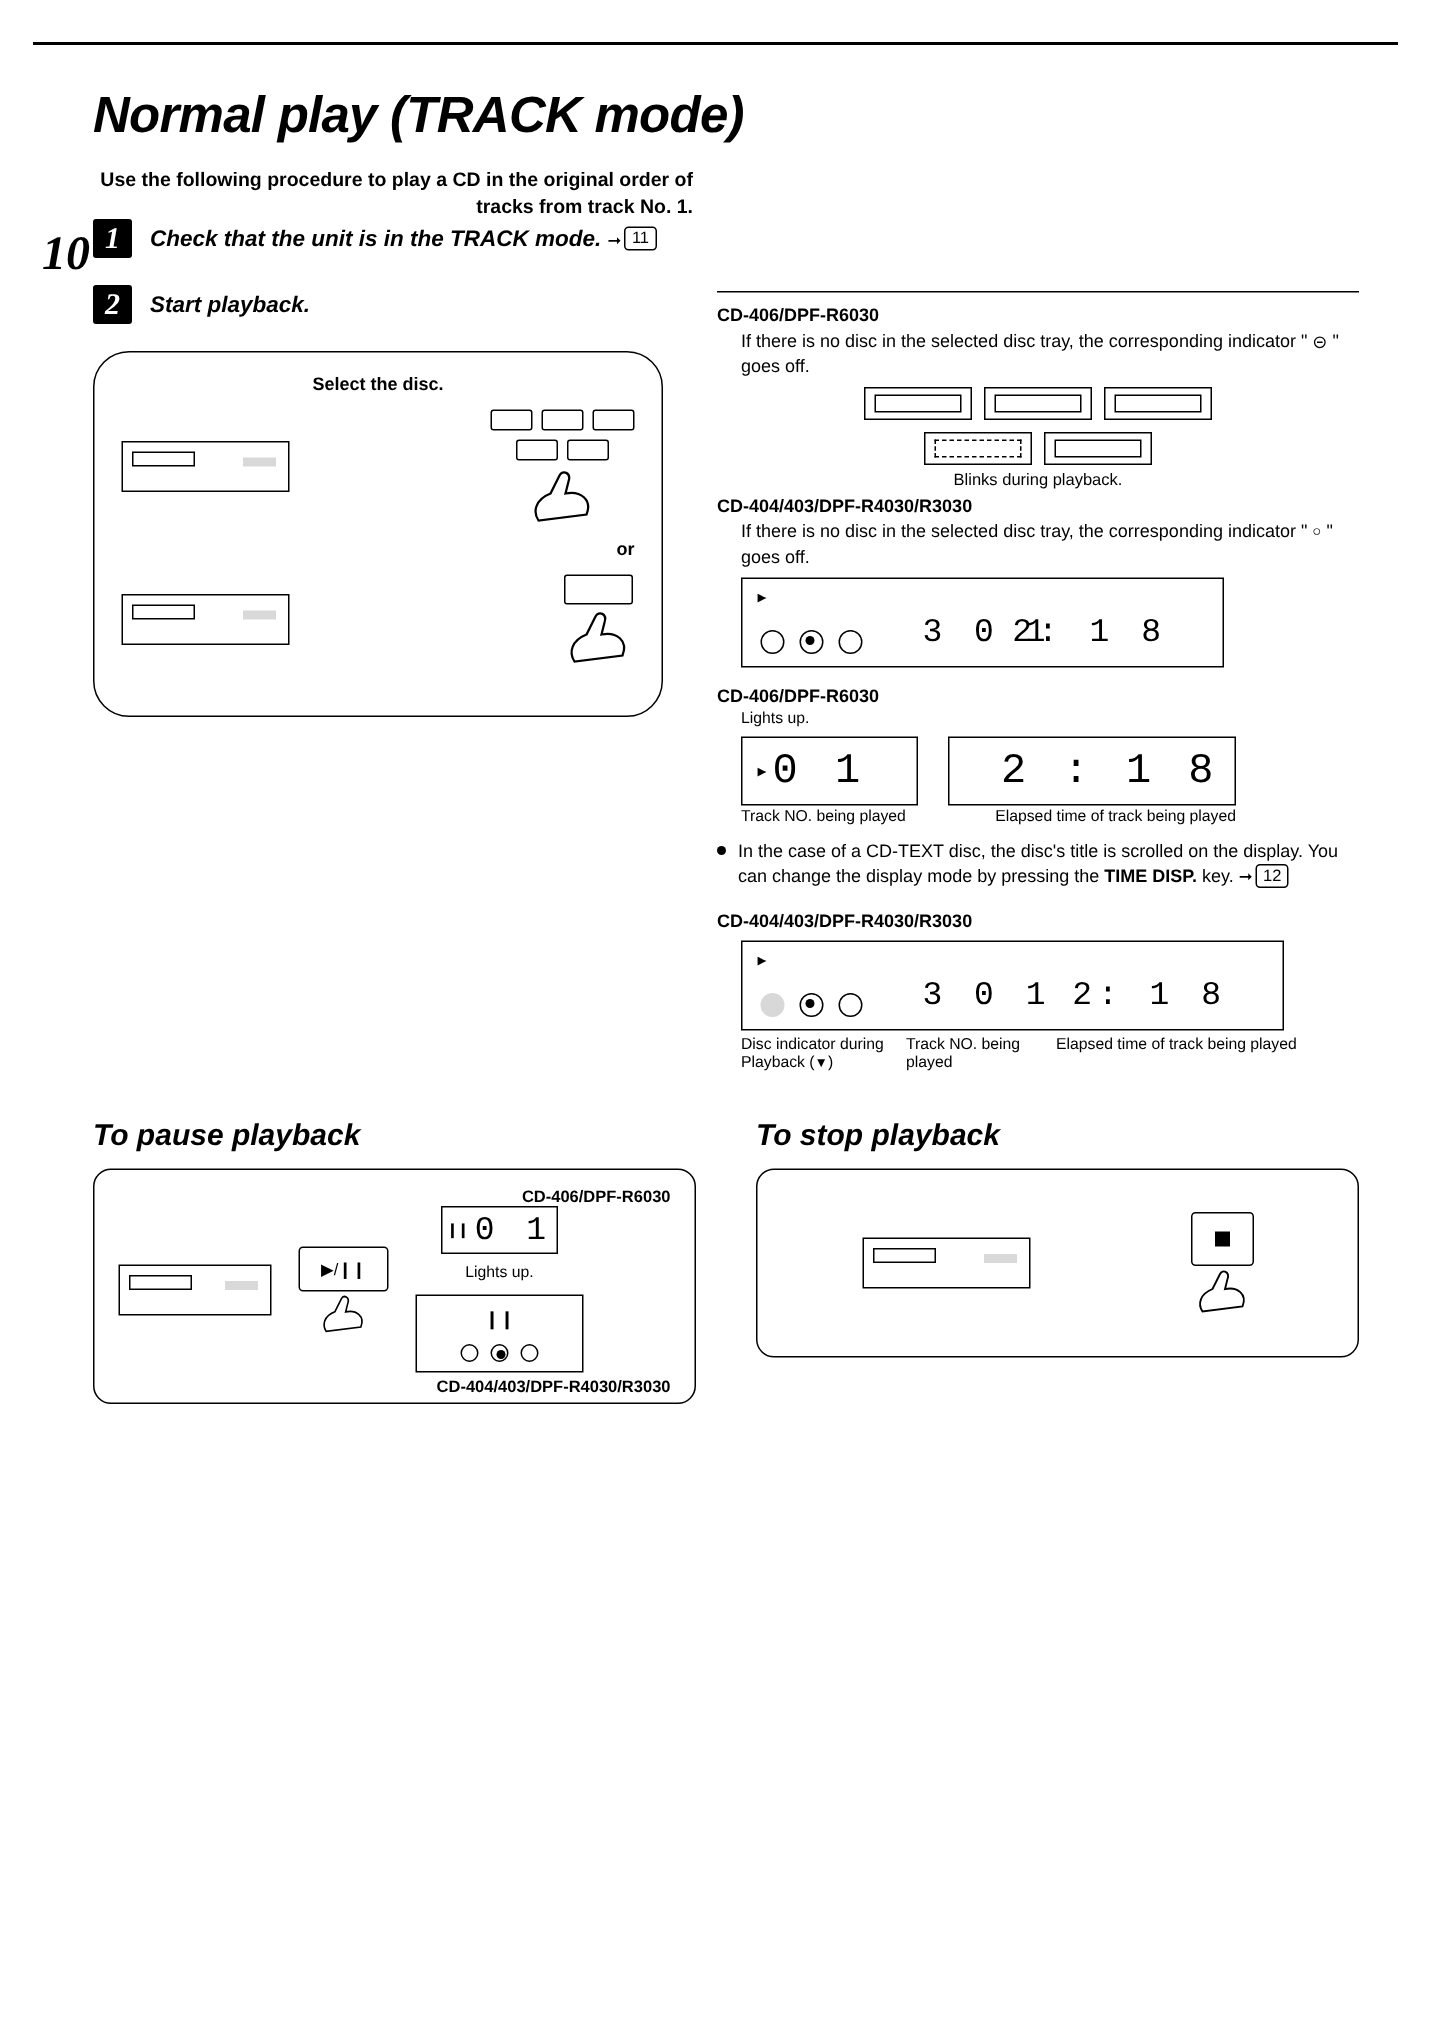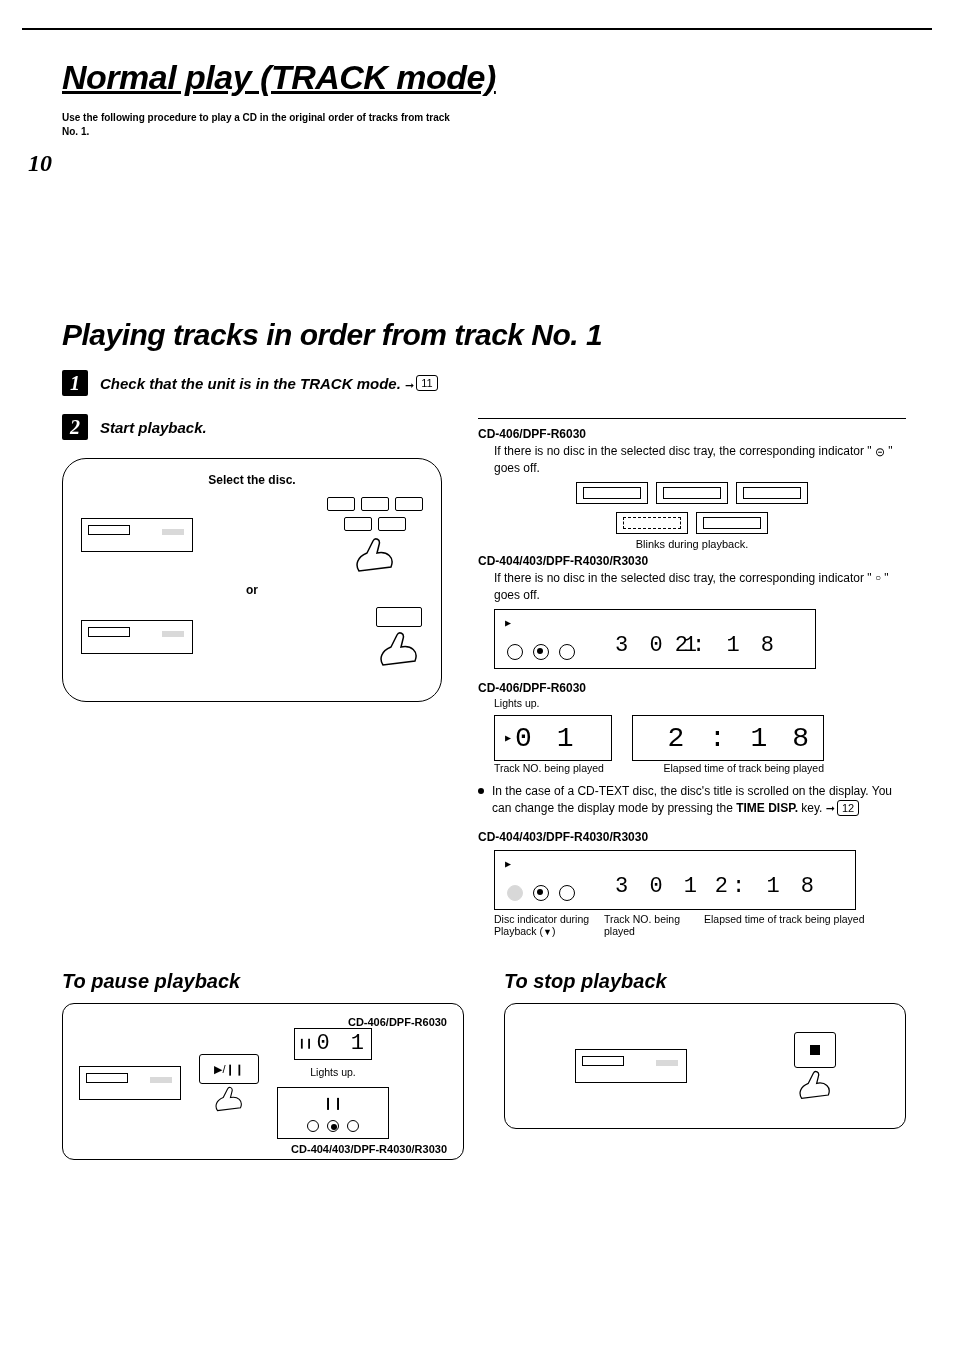--- a/index.html
+++ b/index.html
@@ -18,45 +18,45 @@
     position: absolute;
     left: 22px;
     right: 22px;
     top: 28px;
     border-top: 2px solid #000;
   }
   .page-number {
     position: absolute;
     left: 28px;
     top: 150px;
-    font-size: 24px;
+    font-size: 32px;
     font-weight: bold;
     font-style: italic;
     font-family: Georgia, 'Times New Roman', serif;
   }
   .content {
     position: absolute;
     left: 62px;
     right: 48px;
     top: 48px;
   }
   h1 {
     font-family: Arial, Helvetica, sans-serif;
     font-style: italic;
     font-weight: 800;
     font-size: 34px;
     margin: 10px 0 14px 0;
     letter-spacing: -0.5px;
-    text-decoration: underline;
   }
   .intro {
     font-weight: 700;
-    font-size: 10px;
+    font-size: 13px;
     max-width: 400px;
     line-height: 1.35;
+    text-align: right;
   }
   h2 {
     font-family: Arial, Helvetica, sans-serif;
     font-style: italic;
     font-weight: 800;
     font-size: 30px;
     margin: 180px 0 18px 0;
     letter-spacing: -0.5px;
   }
   .step-row {
@@ -147,21 +147,21 @@
   .btn-stack { display: flex; flex-direction: column; gap: 6px; align-items: center; }
   .btn-row3 { display: flex; gap: 6px; }
   .mini-btn {
     width: 26px; height: 12px;
     border: 1.5px solid #000; border-radius: 2px;
   }
   .finger {
     width: 48px; height: 36px; position: relative;
   }
   .finger svg { width: 100%; height: 100%; }
-  .or-label { text-align: center; font-weight: 700; font-size: 12px; margin: 6px 0; }
+  .or-label { text-align: right; font-weight: 700; font-size: 12px; margin: 6px 0; }
 
   .right-rule { border-top: 1px solid #000; margin-bottom: 8px; }
   .model-label { font-weight: 700; font-size: 12px; margin-top: 4px; }
   .body-text { font-size: 12px; line-height: 1.35; margin: 2px 0 6px 16px; }
   .caption { font-size: 11px; text-align: center; margin: 4px 0; }
 
   .disc-slot-row { display: flex; gap: 8px; justify-content: center; margin: 4px 0; flex-wrap: wrap; width: 260px; margin-left: auto; margin-right: auto;}
   .disc-slot {
     width: 70px; height: 20px; border: 1.5px solid #000;
     display: flex; align-items: center; justify-content: center;
@@ -285,21 +285,20 @@
 <body>
 
 <div class="page-rule"></div>
 <div class="page-number">10</div>
 
 <div class="content">
 
   <h1>Normal play  (TRACK mode)</h1>
   <div class="intro">Use the following procedure to play a CD in the original order of tracks from track No. 1.</div>
 
-  <h2>Playing tracks in order from track No. 1</h2>
 
   <div class="step-row">
     <div class="step-badge">1</div>
     <div class="step-text">
       <span>Check that the unit is in the TRACK mode.</span>
       <span class="page-ref">
         <span class="page-ref-arrow"></span>
         <span class="page-ref-box">11</span>
       </span>
     </div>

